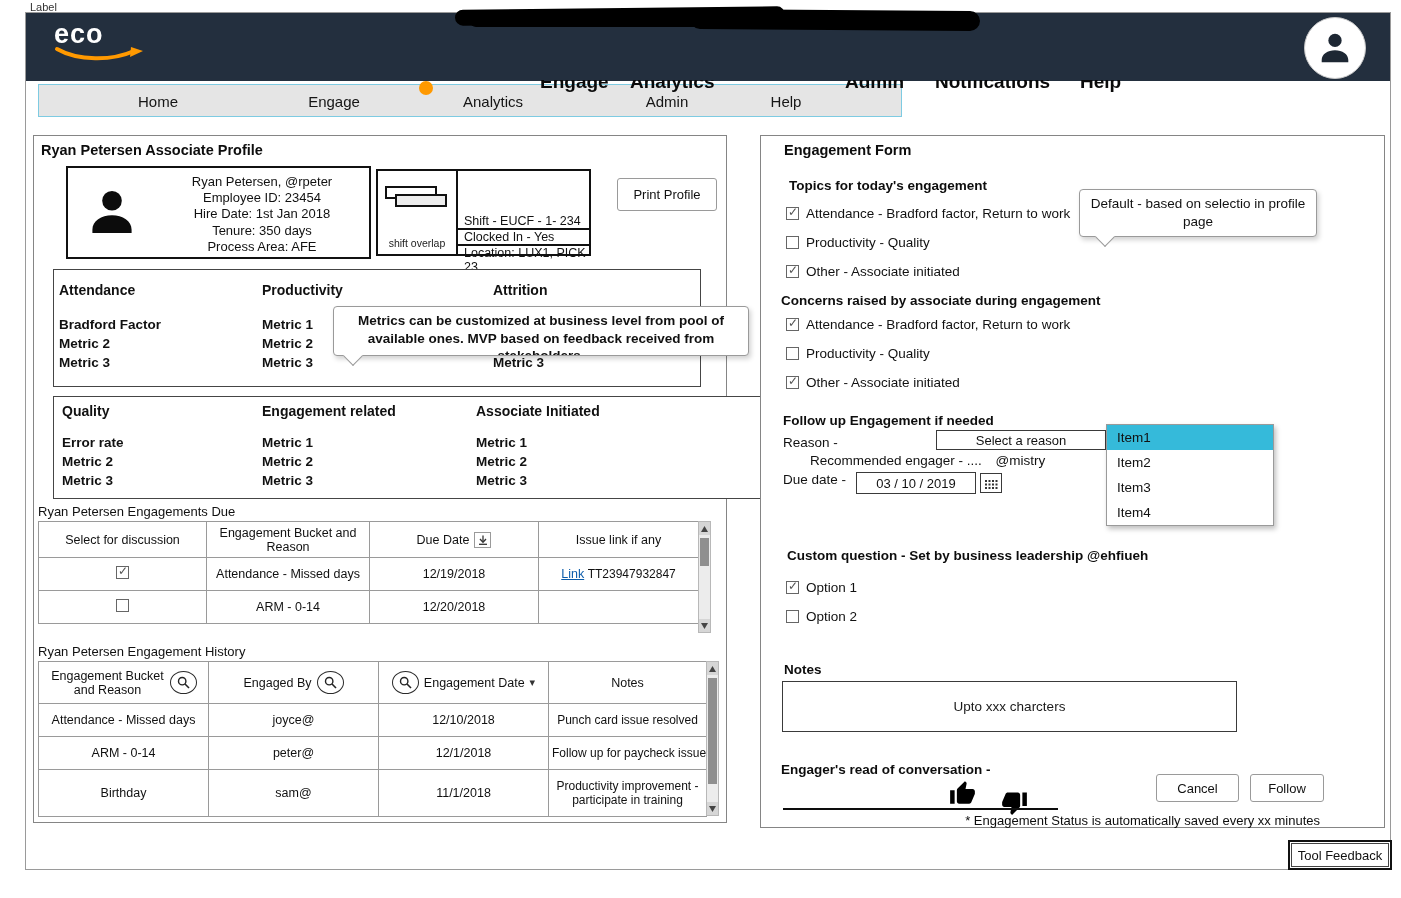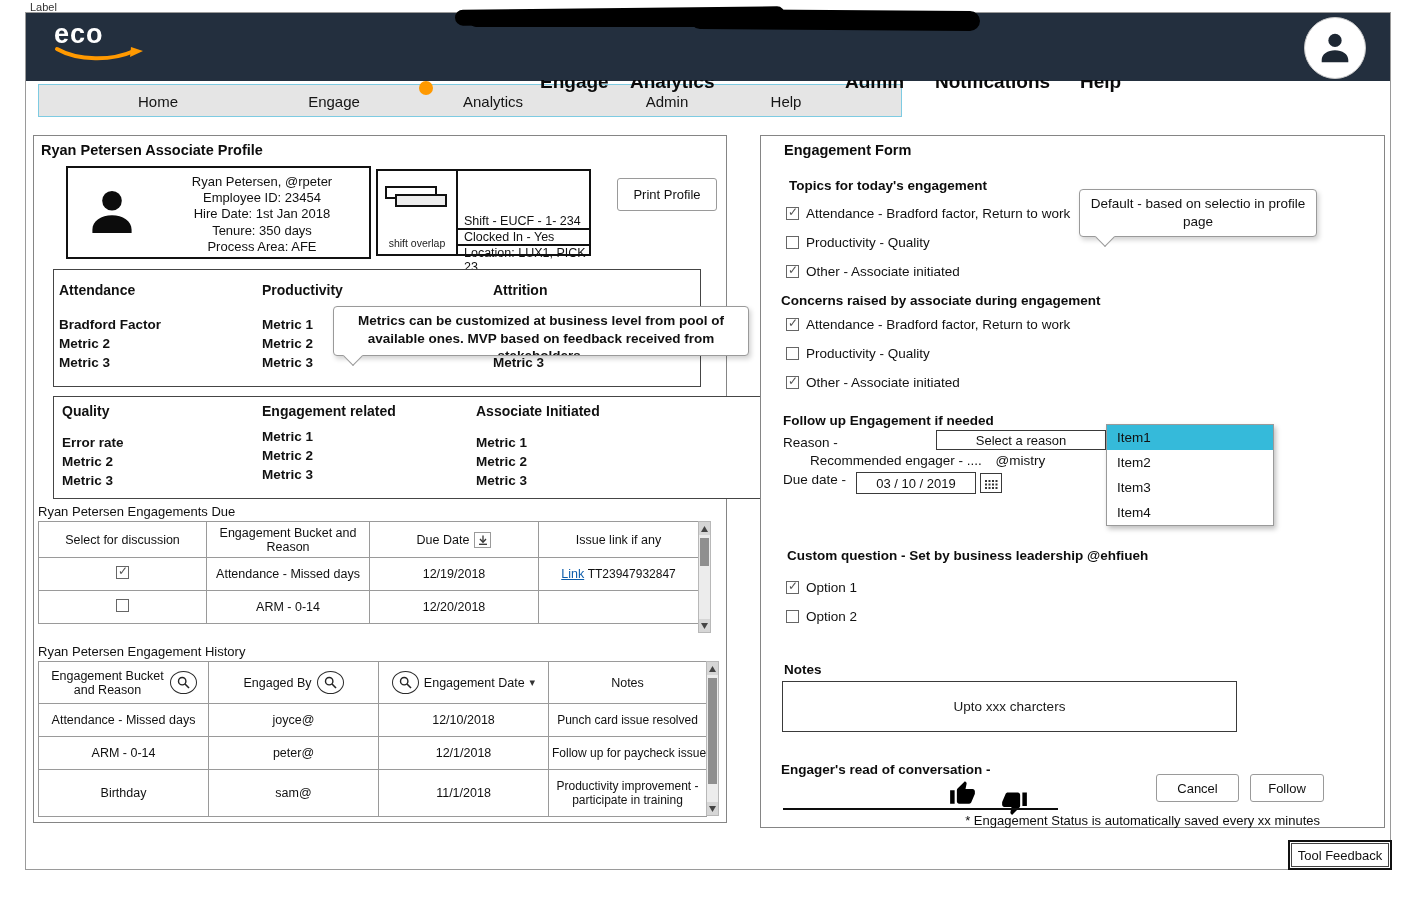--- a/index.html
+++ b/index.html
@@ -145,21 +145,21 @@
     </div>
 
     <div class="mbox" style="left:19px;top:260px;width:740px;height:103px;">
       <div class="mcol" style="left:8px;top:6px;">
         <div class="mhead" style="margin-bottom:14px;">Quality</div>
         <div class="mitem">Error rate</div>
         <div class="mitem">Metric 2</div>
         <div class="mitem">Metric 3</div>
       </div>
       <div class="mcol" style="left:208px;top:6px;">
-        <div class="mhead" style="margin-bottom:8px;">Engagement related</div>
+        <div class="mhead" style="margin-bottom:14px;">Engagement related</div>
         <div class="mitem">Metric 1</div>
         <div class="mitem">Metric 2</div>
         <div class="mitem">Metric 3</div>
       </div>
       <div class="mcol" style="left:422px;top:6px;">
         <div class="mhead" style="margin-bottom:14px;">Associate Initiated</div>
         <div class="mitem">Metric 1</div>
         <div class="mitem">Metric 2</div>
         <div class="mitem">Metric 3</div>
       </div>

